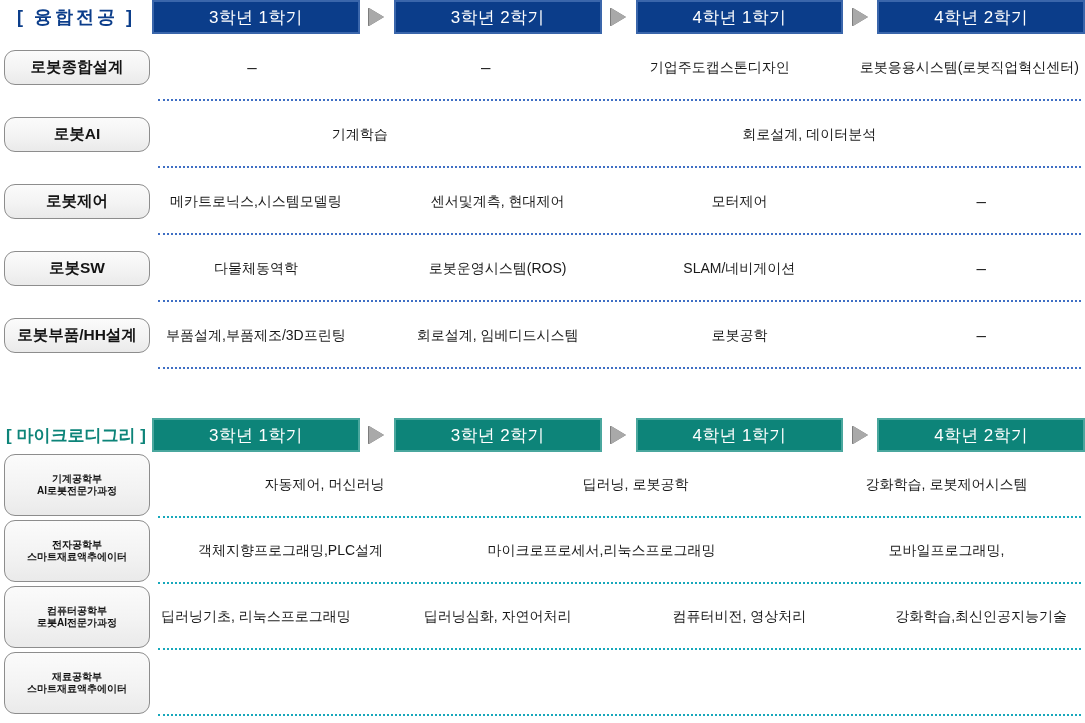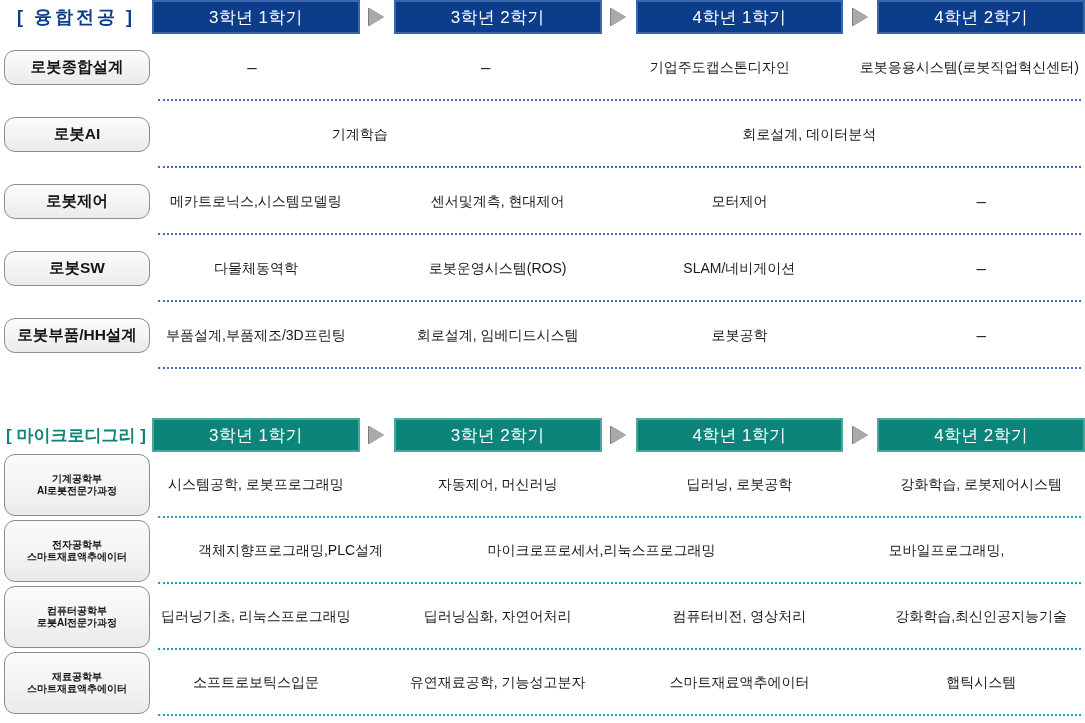--- a/index.html
+++ b/index.html
@@ -341,23 +341,20 @@
         </div>
         <div class="rows">
           <div class="data-row">
             <div class="row-label-wrap">
               <div class="row-label">
                 <span class="lbl-line">기계공학부</span>
                 <span class="lbl-line">AI로봇전문가과정</span>
               </div>
             </div>
             <div class="row-cells">
-              <div class="data-cell">
-                <span class="cl">시스템공학, 로봇프로그래밍</span>
-              </div>
               <div class="gap-cell"></div>
               <div class="data-cell">
                 <span class="cl">자동제어, 머신러닝</span>
               </div>
               <div class="gap-cell"></div>
               <div class="data-cell">
                 <span class="cl">딥러닝, 로봇공학</span>
               </div>
               <div class="gap-cell"></div>
               <div class="data-cell">
@@ -416,37 +413,20 @@
                 <span class="cl">최신인공지능기술</span>
               </div>
             </div>
             <div class="row-sep"></div>
           </div>
           <div class="data-row">
             <div class="row-label-wrap">
               <div class="row-label">
                 <span class="lbl-line">재료공학부</span>
                 <span class="lbl-line">스마트재료액추에이터</span>
-              </div>
-            </div>
-            <div class="row-cells">
-              <div class="data-cell">
-                <span class="cl">소프트로보틱스입문</span>
-              </div>
-              <div class="gap-cell"></div>
-              <div class="data-cell">
-                <span class="cl">유연재료공학, 기능성고분자</span>
-              </div>
-              <div class="gap-cell"></div>
-              <div class="data-cell">
-                <span class="cl">스마트재료액추에이터</span>
-              </div>
-              <div class="gap-cell"></div>
-              <div class="data-cell">
-                <span class="cl">햅틱시스템</span>
               </div>
             </div>
             <div class="row-sep"></div>
           </div>
         </div>
       </div>
     </div>
 </div>
 
 </body></html>

